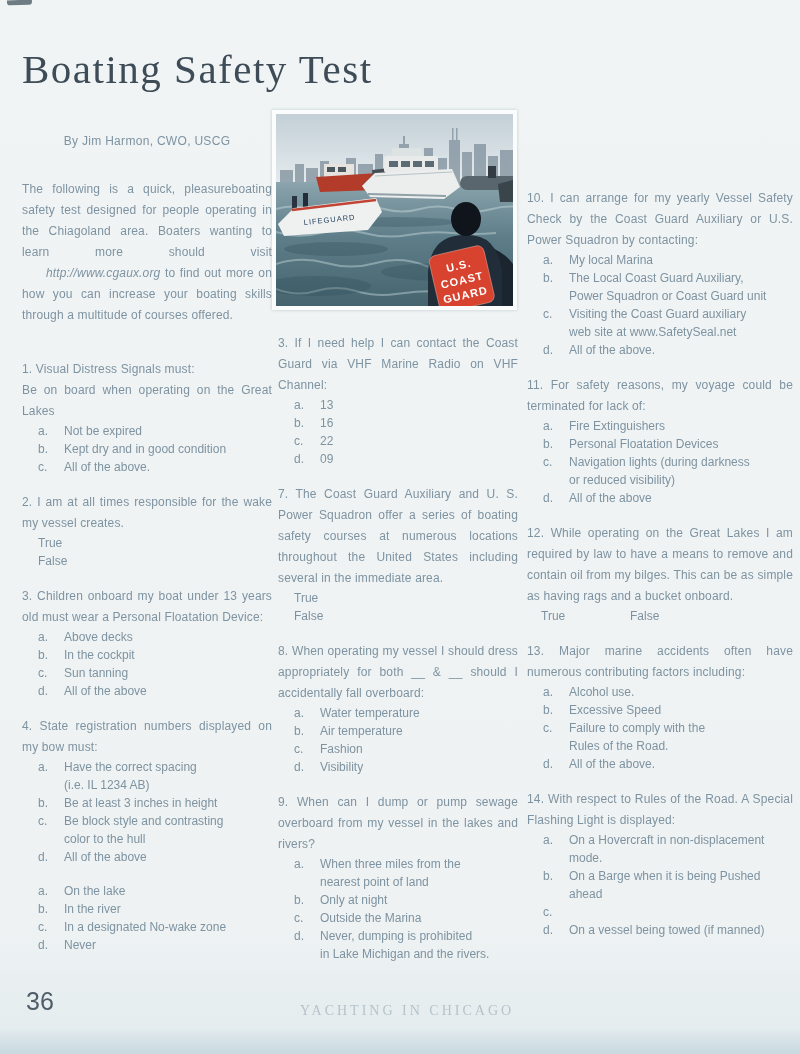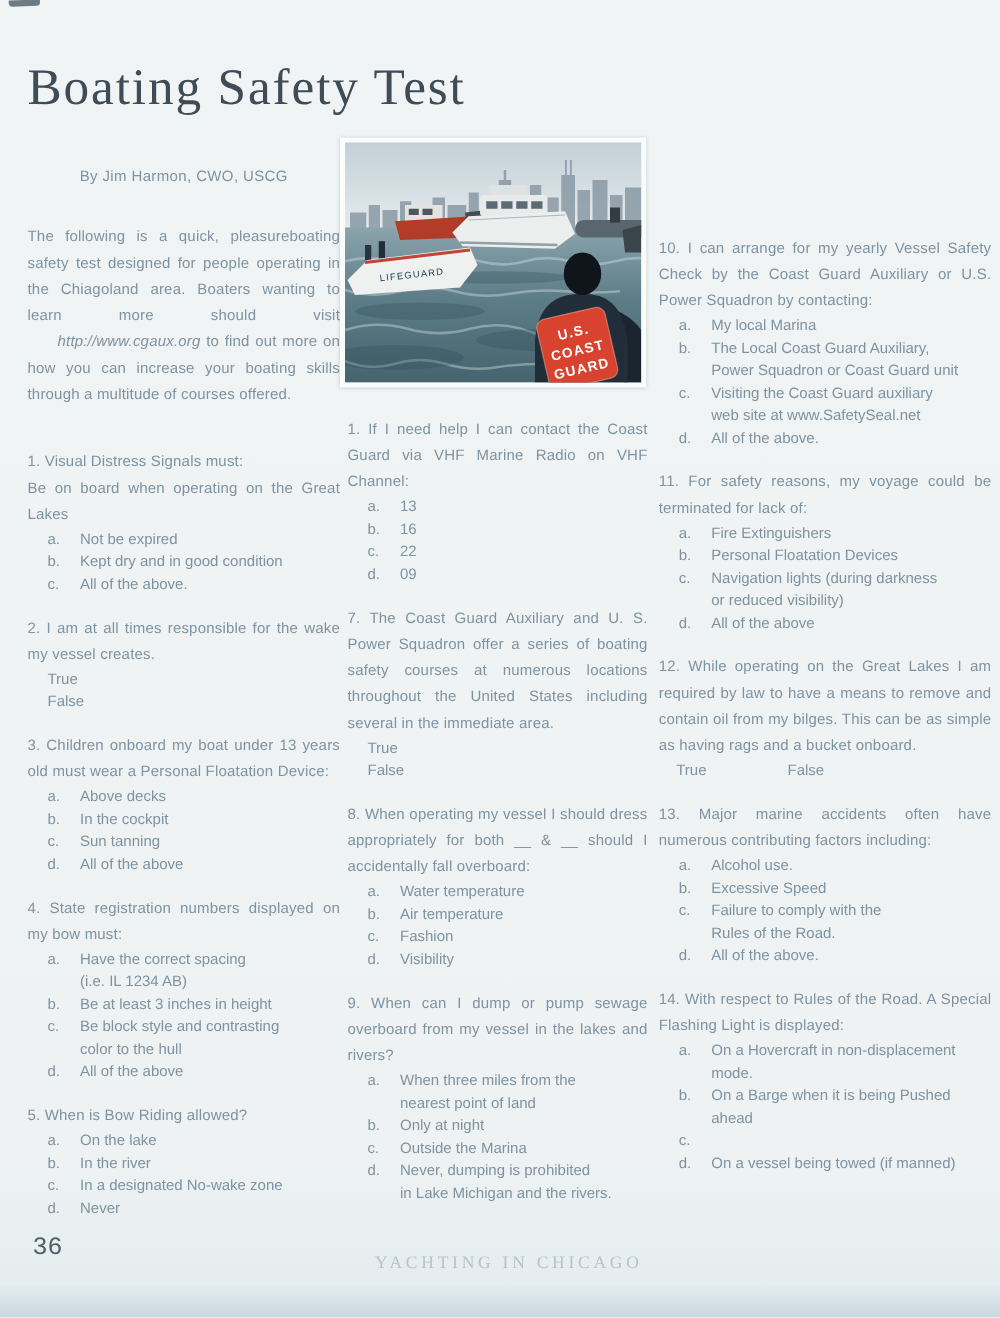--- a/index.html
+++ b/index.html
@@ -38,21 +38,21 @@
   .tf-inline{display:flex;line-height:18px;}
   .tf-inline .tf-first{width:89px;margin-left:14px;}
   .photo{
     position:absolute;left:272px;top:110px;width:237px;height:192px;
     border:4px solid #fbfcfc;box-shadow:0 0 3px rgba(60,80,90,.25);
     background:#cfd9dd;
   }
   .photo svg{display:block;width:100%;height:100%;}
   .footer-page-number{
     position:absolute;left:26px;top:987px;
-    font-family:Liberation Mono, monospace;font-size:20px;color:#4e5d68;
+    font-family:Liberation Sans, sans-serif;font-size:25px;color:#4e5d68;
   }
   .footer-magazine{
     position:absolute;left:300px;top:1003px;
     font-family:Liberation Serif, serif;font-size:14px;letter-spacing:3px;
     color:#b6c3c9;
   }
   .bottom-band{
     position:absolute;left:0;bottom:0;width:800px;height:26px;
     background:linear-gradient(180deg,rgba(203,218,224,0) 0%,#cbdae1 90%);
   }
@@ -126,21 +126,20 @@
           <span class="letter">c.</span>
           <span class="otext">Be block style and contrasting
 color to the hull</span>
         </div>
         <div class="opt">
           <span class="letter">d.</span>
           <span class="otext">All of the above</span>
         </div>
       </div>
       <div class="q">
-        <div class="stem">5. When is Bow Riding allowed?</div>
         <div class="opt">
           <span class="letter">a.</span>
           <span class="otext">On the lake</span>
         </div>
         <div class="opt">
           <span class="letter">b.</span>
           <span class="otext">In the river</span>
         </div>
         <div class="opt">
           <span class="letter">c.</span>
@@ -256,21 +255,21 @@
           <text x="186" y="170">COAST</text>
           <text x="186" y="185">GUARD</text>
         </g>
       </g>
     </g>
   </svg>
 </div>
 
 <div class="col col-mid">
     <div class="q">
-      <div class="stem">1. If I need help I can contact the Coast Guard via VHF Marine Radio on VHF Channel:</div>
+      <div class="stem">3. If I need help I can contact the Coast Guard via VHF Marine Radio on VHF Channel:</div>
       <div class="opt">
         <span class="letter">a.</span>
         <span class="otext">13</span>
       </div>
       <div class="opt">
         <span class="letter">b.</span>
         <span class="otext">16</span>
       </div>
       <div class="opt">
         <span class="letter">c.</span>

